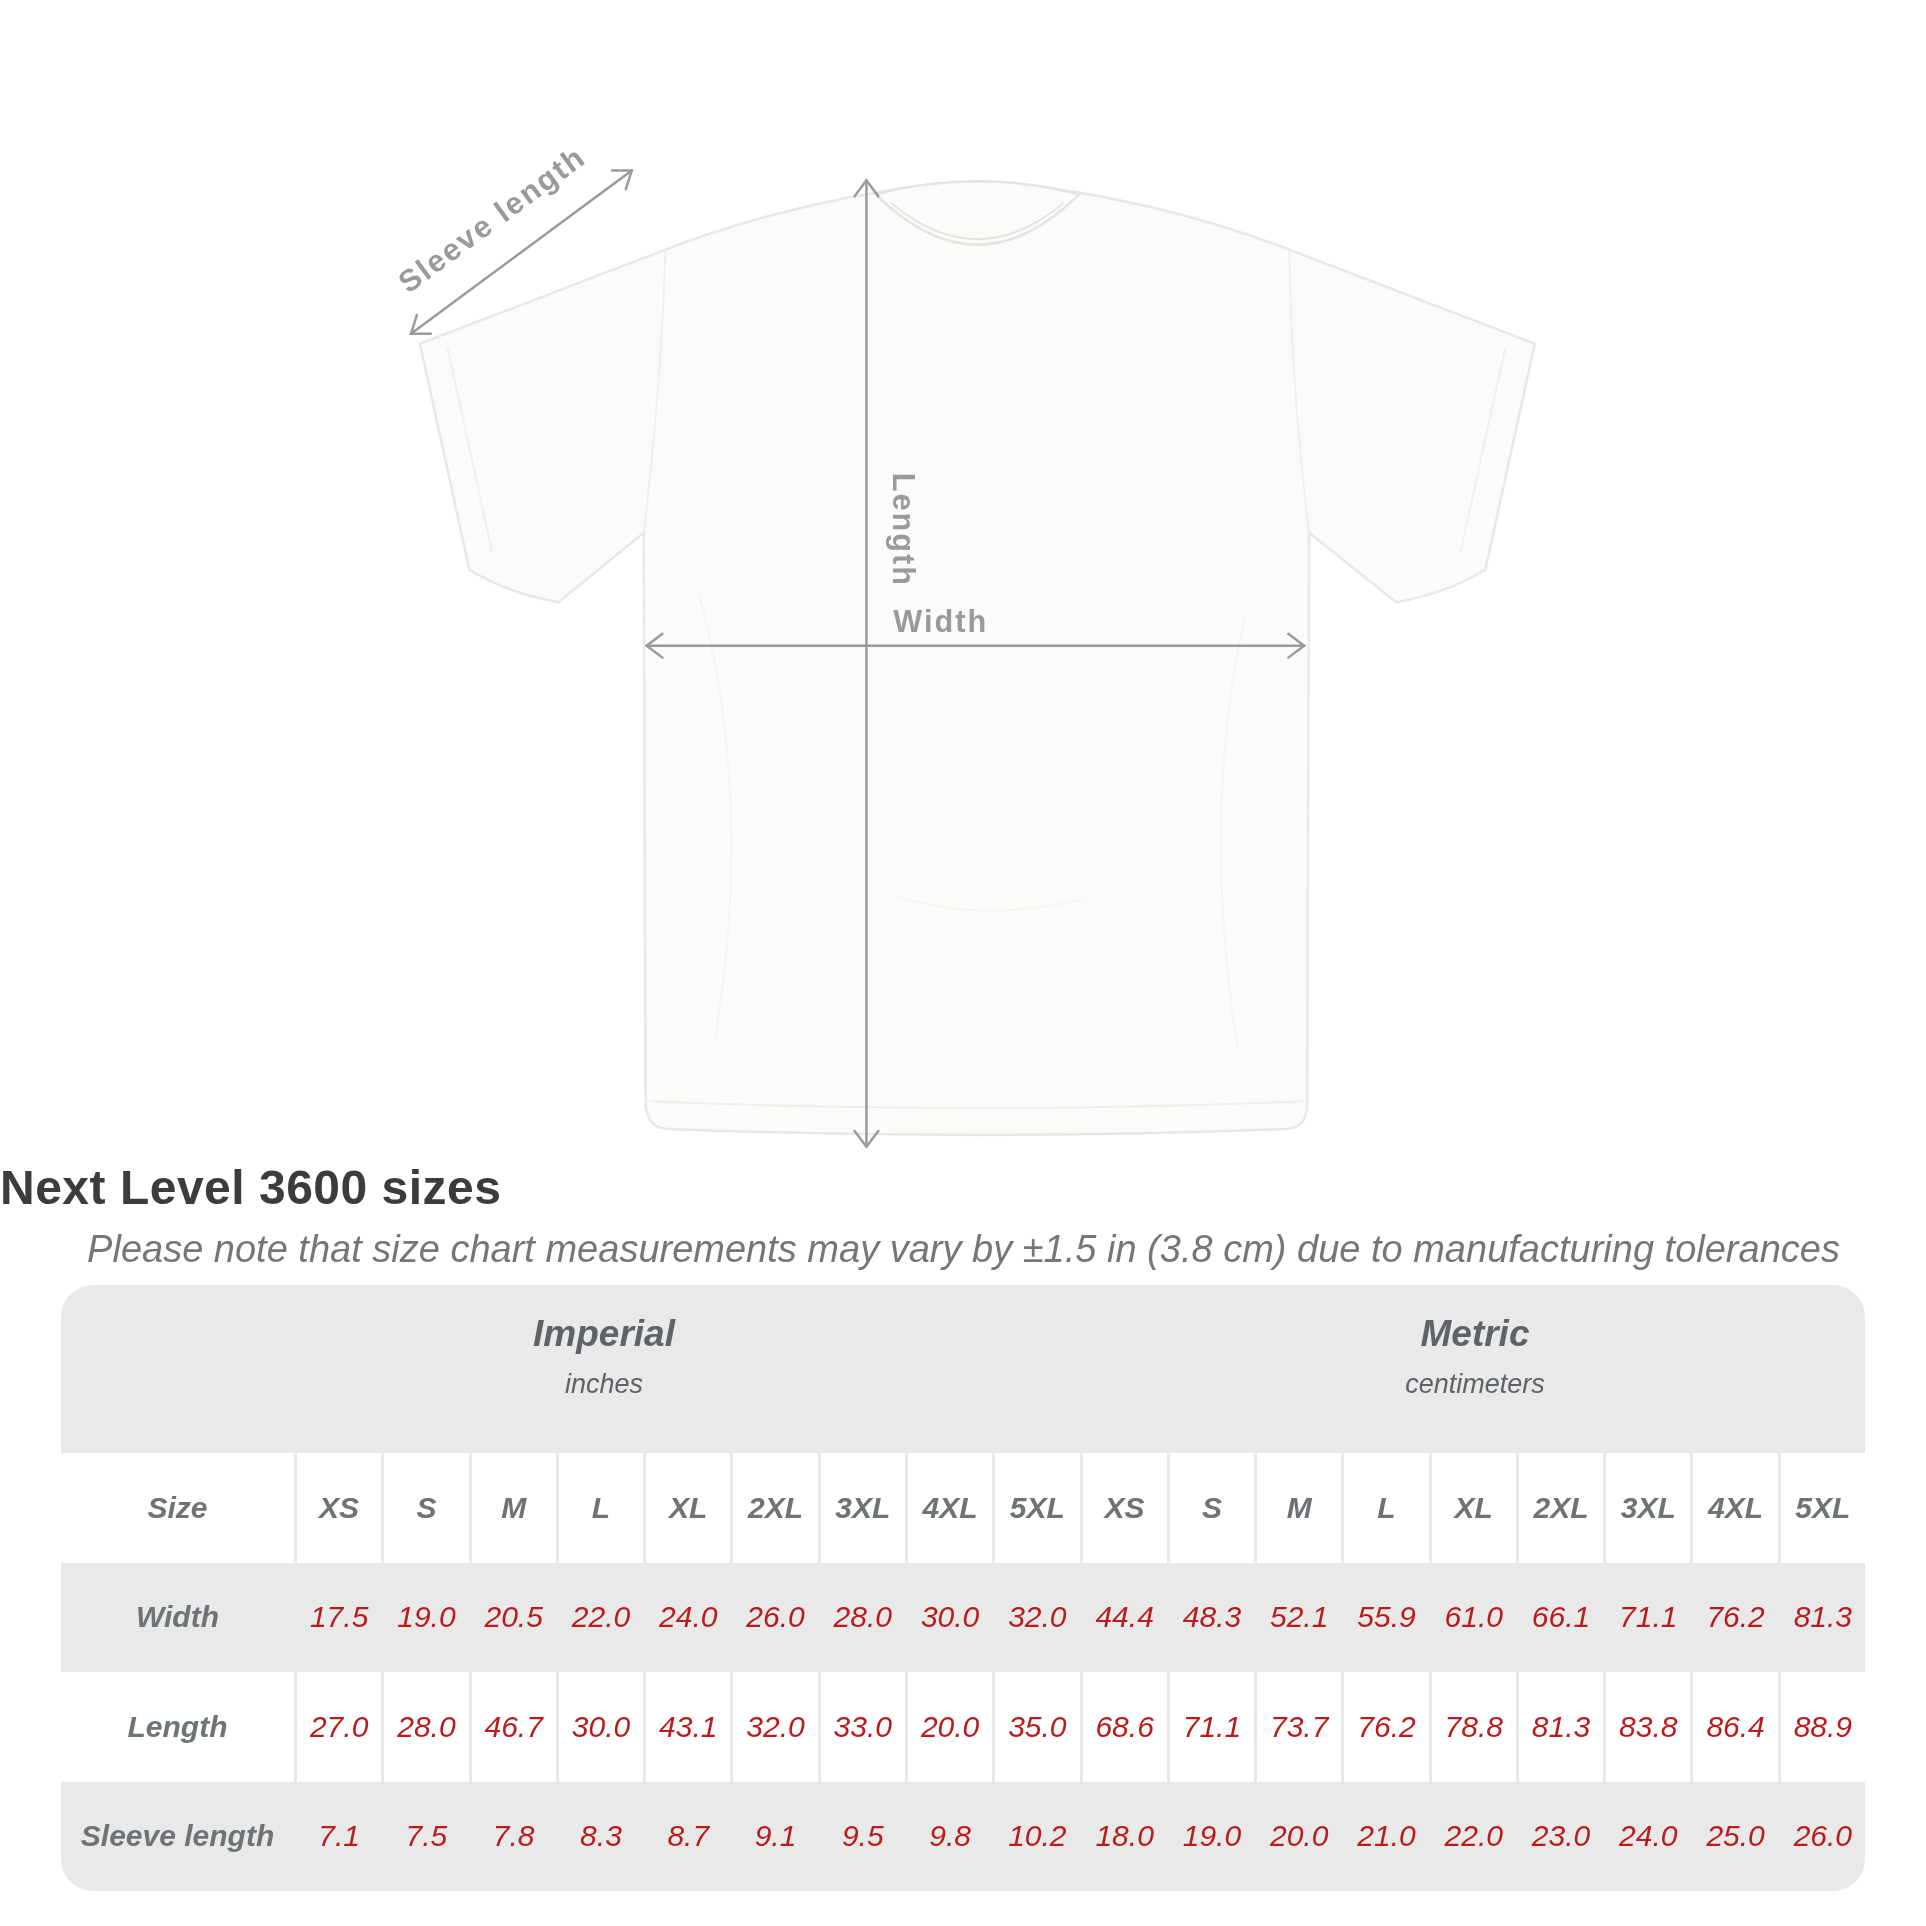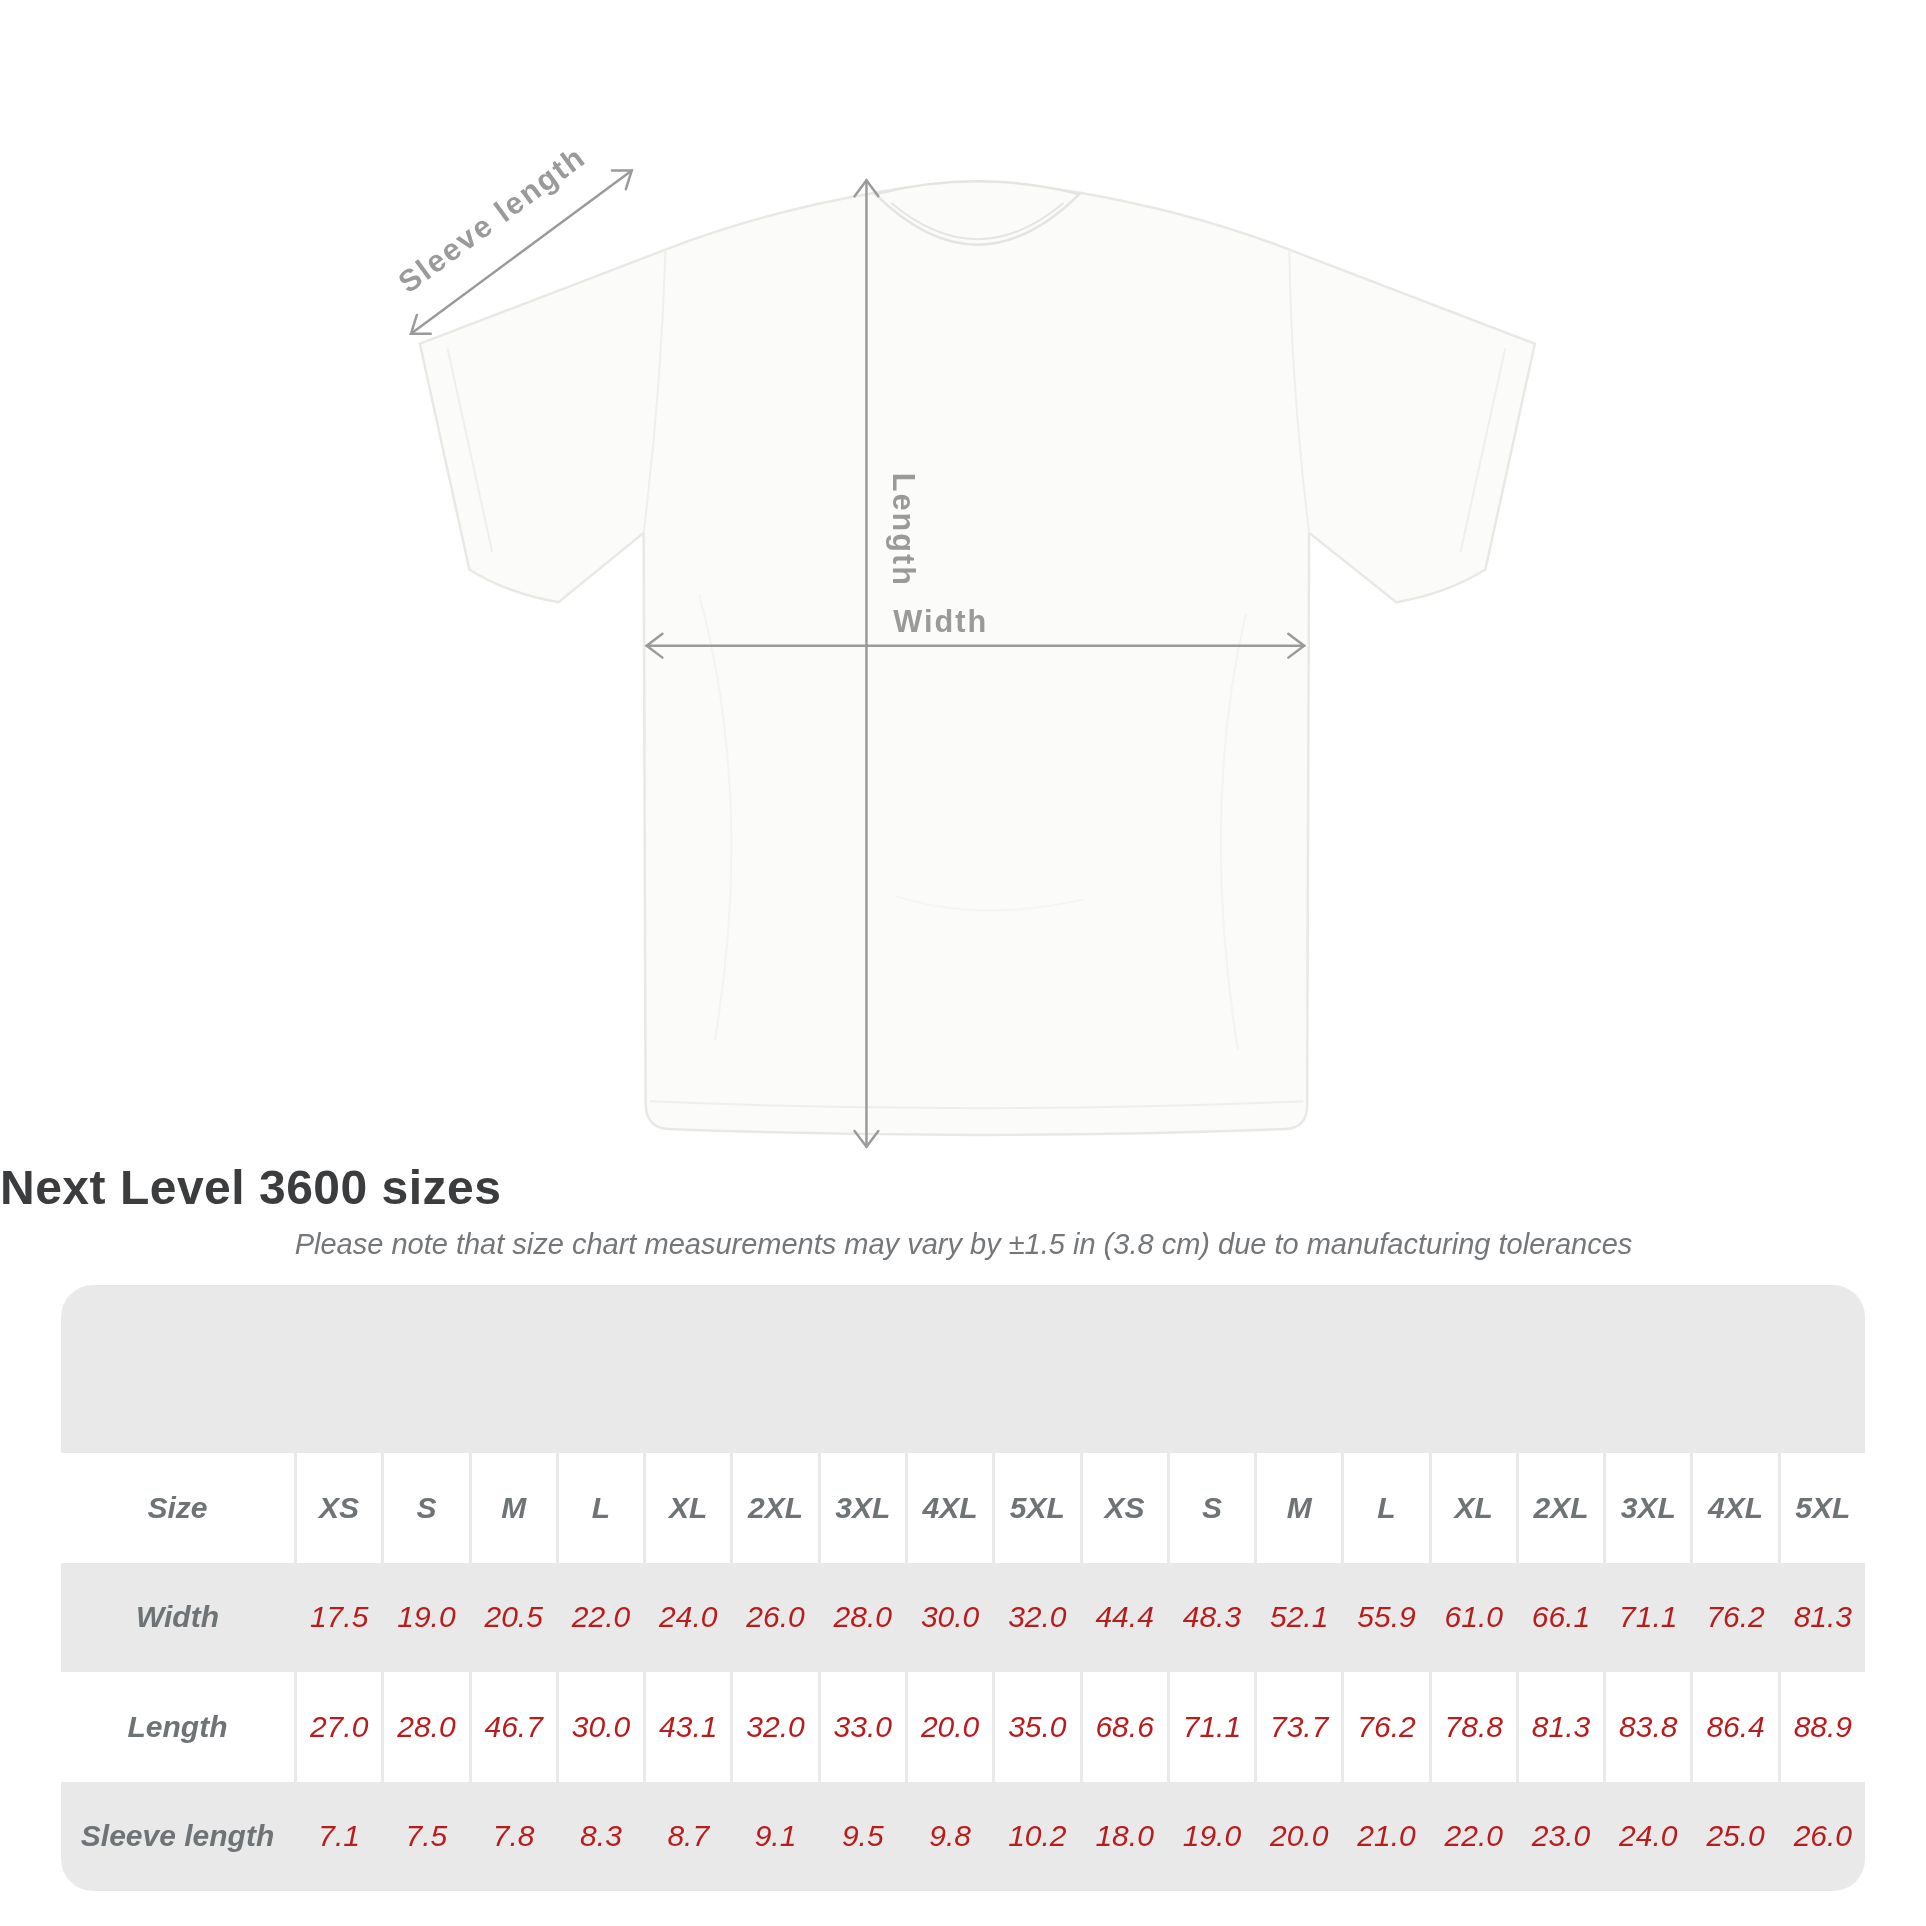--- a/index.html
+++ b/index.html
@@ -11,21 +11,21 @@
   .shirt-wrap{position:absolute;left:0;top:0;width:1927px;height:1238px;}
   .ann-label{font-weight:bold;fill:#9a9a9a;font-size:31px;letter-spacing:2px;
              font-family:"Liberation Sans", sans-serif;}
   
   .page-title{
     position:absolute;left:0;top:1160px;width:100%;
     font-size:48px;font-weight:bold;color:#3a3c3e;letter-spacing:0.5px;
   }
   .page-subtitle{
     position:absolute;left:0;top:1228px;width:100%;text-align:center;
-    font-size:29px;font-style:italic;color:#74777a;
+    font-size:38px;font-style:italic;color:#74777a;
   }
   
   .size-table{
     position:absolute;left:61px;top:1285px;width:1804px;height:606px;
     background:#e9e9e9;border-radius:32px;overflow:hidden;
   }
   .unit-band{position:absolute;left:0;top:0;width:100%;height:168px;}
   .unit-group{position:absolute;top:28px;transform:translateX(-50%);text-align:center;}
   .unit-group.imperial{left:543px;}
   .unit-group.metric{left:1414px;}
@@ -103,20 +103,30 @@
       <polyline points="1301,640 1317,652 1301,664"></polyline>
     </g>
     <text class="ann-label" text-anchor="middle" x="950" y="638">Width</text>
   </svg>
 </div>
 
 <div class="page-title">Next Level 3600 sizes</div>
 <div class="page-subtitle">Please note that size chart measurements may vary by ±1.5 in (3.8 cm) due to manufacturing tolerances</div>
 
 <div class="size-table">
+  <div class="unit-band">
+    <div class="unit-group imperial">
+      <div class="unit-label">Imperial</div>
+      <div class="unit-sublabel">inches</div>
+    </div>
+    <div class="unit-group metric">
+      <div class="unit-label">Metric</div>
+      <div class="unit-sublabel">centimeters</div>
+    </div>
+  </div>
   <div class="size-grid">
       <div class="cell white label">Size</div>
       <div class="cell white head">XS</div>
       <div class="cell white head">S</div>
       <div class="cell white head">M</div>
       <div class="cell white head">L</div>
       <div class="cell white head">XL</div>
       <div class="cell white head">2XL</div>
       <div class="cell white head">3XL</div>
       <div class="cell white head">4XL</div>

